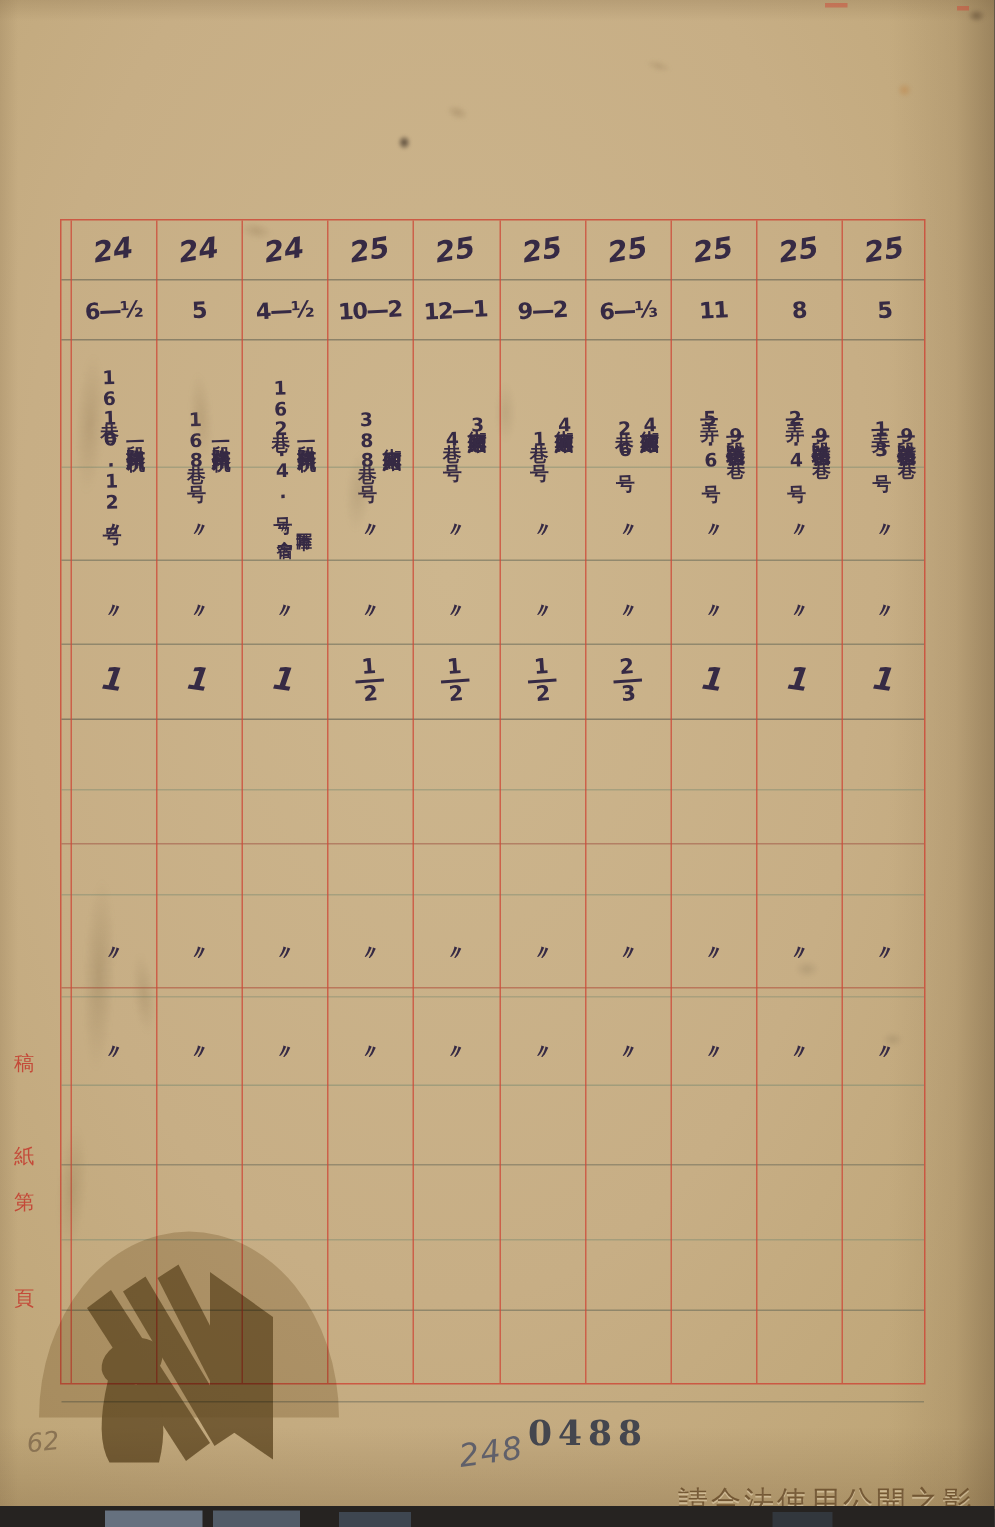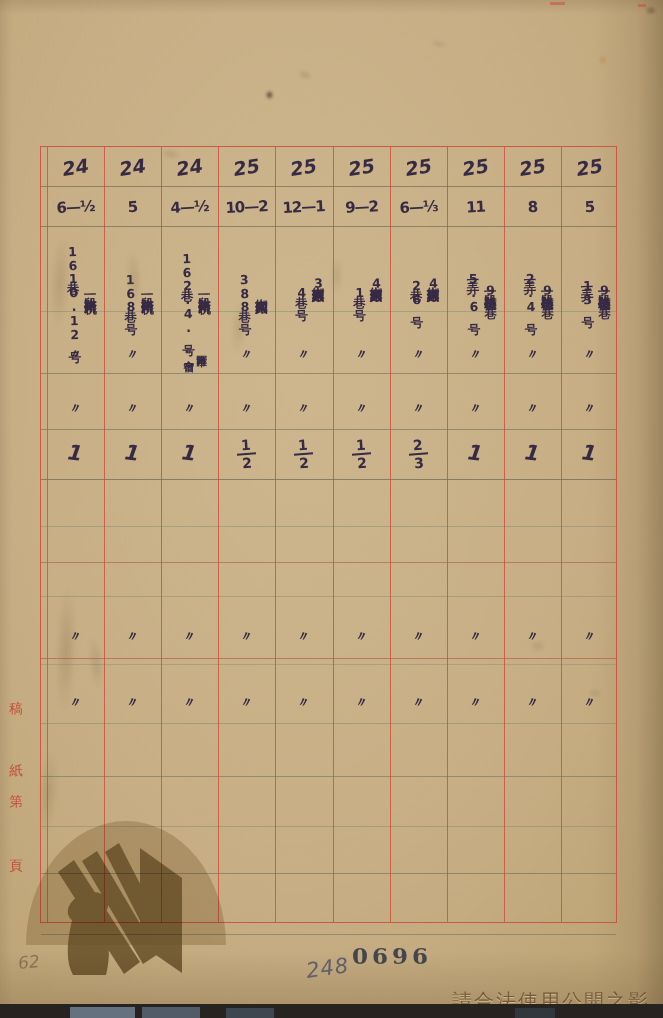--- a/index.html
+++ b/index.html
@@ -285,21 +285,21 @@
       <ellipse cx="70" cy="98" rx="21" ry="15" transform="rotate(-22 70 98)"></ellipse>
       <path d="M54,110 q-9,38 1,55 l33,0 q7,-28 -3,-50 z"></path>
     </g>
   </svg>
 
   <span class="mchar" style="top:700px">稿</span>
   <span class="mchar" style="top:762px">紙</span>
   <span class="mchar" style="top:793px">第</span>
   <span class="mchar" style="top:857px">頁</span>
 
-  <div id="stamp">0696</div>
+  <div id="stamp">0488</div>
   <div id="handno">248</div>
   <div id="corner">62</div>
   <div id="wmtext">請合法使用公開之影像</div>
 
   <div id="scanedge">
     <div class="patch" style="left:70px;top:3px;width:65px;height:11px;background:#66717f;"></div>
     <div class="patch" style="left:142px;top:3px;width:58px;height:11px;background:#525c68;"></div>
     <div class="patch" style="left:226px;top:4px;width:48px;height:10px;background:#3e4650;"></div>
     <div class="patch" style="left:515px;top:4px;width:40px;height:10px;background:#32373d;"></div>
   </div>

